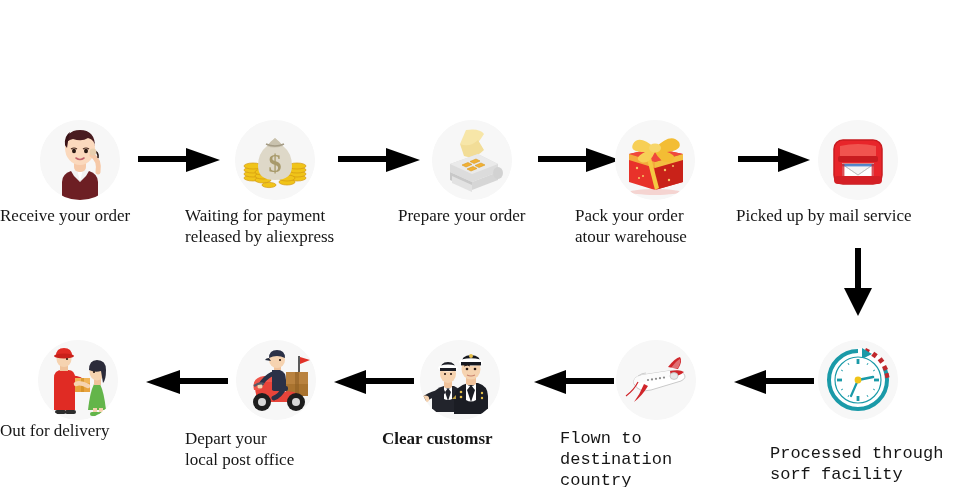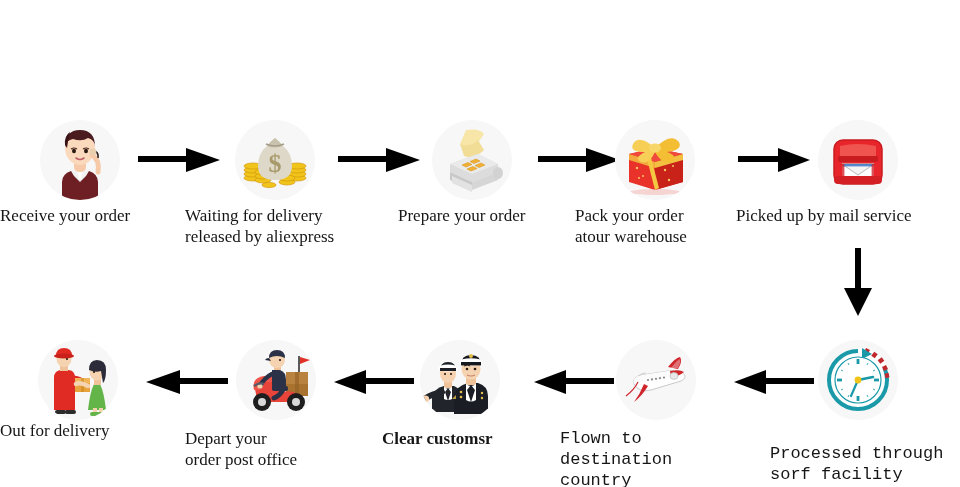--- a/index.html
+++ b/index.html
@@ -117,21 +117,21 @@
           <path d="M40 18 q-5 4 -8 8 q-9 7 -9 20 q0 14 17 14 q17 0 17 -14 q0 -13 -9 -20 q-3 -4 -8 -8 z" fill="#ded8c8"></path>
           <path d="M40 18 q-5 4 -8 8 q6 3 16 0 q-3 -4 -8 -8 z" fill="#c9c2ae"></path>
           <path d="M31 24 q9 4 18 0" stroke="#a59c86" stroke-width="1.6" fill="none"></path>
           <text x="40" y="52" font-family="Liberation Serif, serif" font-size="26" font-weight="bold" fill="#a89a6b" text-anchor="middle">$</text>
           <g fill="#f0c419" stroke="#d49a12" stroke-width="0.7">
             <ellipse cx="34" cy="65" rx="7" ry="2.6"></ellipse>
           </g>
         </g>
       </svg>
     </div>
-    <div class="caption" style="left:185px;top:205px;width:210px;">Waiting for delivery
+    <div class="caption" style="left:185px;top:205px;width:210px;">Waiting for payment
 released by aliexpress</div>
   </div>
 
   <div class="arrow" style="left:338px;top:146px;">
     <svg width="82" height="28" viewBox="0 0 82 28">
       <rect x="0" y="10" width="52" height="6" fill="#000000"></rect>
       <polygon points="48,2 82,14 48,26" fill="#000000"></polygon>
     </svg>
   </div>
 
@@ -406,21 +406,21 @@
           <path d="M33 18 q-3 0 -4 2 l6 1 z" fill="#232838"></path>
           <circle cx="44" cy="20" r="1.1" fill="#2b1a14"></circle>
           <path d="M36 34 q-8 4 -12 12" stroke="#2b3147" stroke-width="4.5" fill="none" stroke-linecap="round"></path>
           <path d="M48 48 q-4 8 -10 10" stroke="#2b3147" stroke-width="5" fill="none" stroke-linecap="round"></path>
           <circle cx="24" cy="46" r="2.6" fill="#f6d3b0"></circle>
           <path d="M18 46 q6 -4 10 -2" stroke="#555a66" stroke-width="2.2" fill="none"></path>
         </g>
       </svg>
     </div>
     <div class="caption" style="left:185px;top:428px;width:190px;">Depart your
-order post office</div>
+local post office</div>
   </div>
 
   <div class="arrow" style="left:146px;top:368px;">
     <svg width="82" height="28" viewBox="0 0 82 28">
       <rect x="30" y="10" width="52" height="6" fill="#000000"></rect>
       <polygon points="34,2 34,26 0,14" fill="#000000"></polygon>
     </svg>
   </div>
 
   <div class="step">

